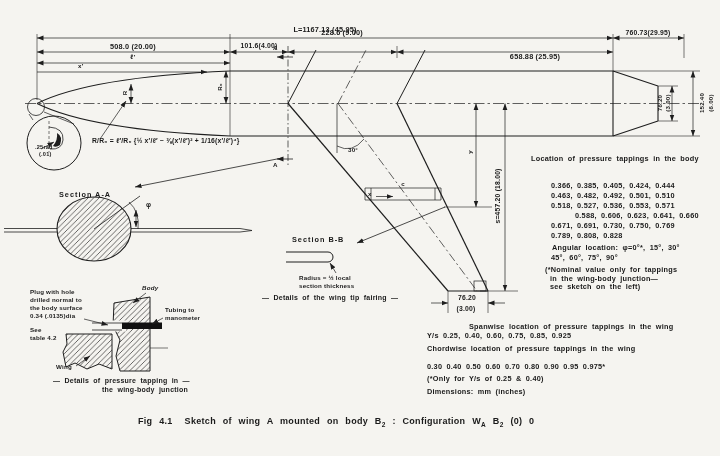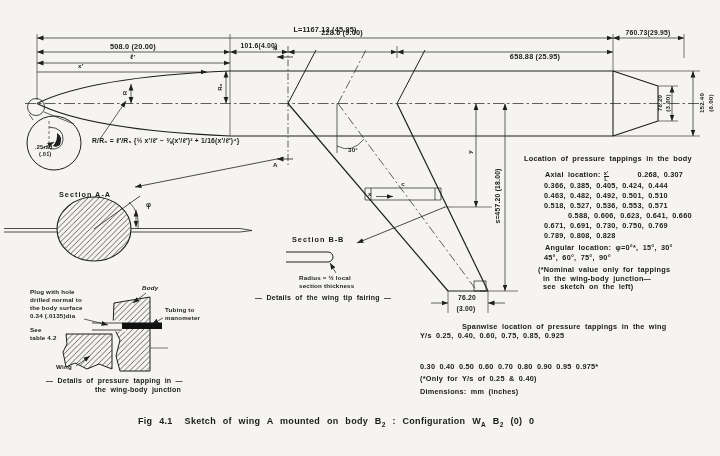--- a/index.html
+++ b/index.html
@@ -4,21 +4,21 @@
 <style>
   html,body{margin:0;padding:0;background:#e8e8e6;}
   #stage{position:relative;width:720px;height:456px;background:#f5f4f0;overflow:hidden;
          font-family:"Liberation Sans",sans-serif;color:#1a1a1a;}
   svg{position:absolute;left:0;top:0;}
   .t{position:absolute;font:700 7.3px "Liberation Sans",sans-serif;color:#1a1a1a;
      white-space:nowrap;letter-spacing:.2px;}
   .t6{font-size:6.2px;}
   .tc{transform:translateX(-50%);}
   .rot{transform:translate(-50%,-50%) rotate(-90deg);}
-  .note{word-spacing:2px;letter-spacing:.25px;}
+  .note{word-spacing:2px;letter-spacing:.25px;margin-left:7px;}
   .cap{font-size:9px;word-spacing:4px;letter-spacing:.3px;}
   .cap sub{font-size:6.5px;}
   .gap1{margin-left:26px;}
   .frac{display:inline-block;vertical-align:-4px;text-align:center;font-size:5.6px;
         line-height:5px;margin:0 3px;}
   .frac .fn{display:block;}
   .frac .fd{display:block;border-top:.8px solid #1a1a1a;}
   .vgap{margin-left:12px;}
 </style>
 </head>
@@ -199,37 +199,35 @@
 <div class="t t6" style="left:30px;top:326px;">See</div>
 <div class="t t6" style="left:30px;top:334px;">table 4.2</div>
 <div class="t t6" style="left:142px;top:284px;font-style:italic;">Body</div>
 <div class="t t6" style="left:165px;top:306px;">Tubing to</div>
 <div class="t t6" style="left:165px;top:314px;">manometer</div>
 <div class="t t6" style="left:56px;top:363px;">Wing</div>
 <div class="t note" style="left:46px;top:377px;font-size:7px;">— Details of pressure tapping in —</div>
 <div class="t note" style="left:95px;top:386px;font-size:7px;">the wing-body junction</div>
 
 <div class="t note" style="left:524px;top:154px;">Location of pressure tappings in the body</div>
-<div class="t note" style="left:545px;top:170px;">
-  <span>Axial location:</span><span class="frac"><span class="fn">x′</span><span class="fd">L</span></span><span class="gap1">0.268, 0.307</span>
-</div>
 <div class="t note" style="left:544px;top:181px;">0.366, 0.385, 0.405, 0.424, 0.444</div>
 <div class="t note" style="left:544px;top:191px;">0.463, 0.482, 0.492, 0.501, 0.510</div>
 <div class="t note" style="left:544px;top:201px;">0.518, 0.527, 0.536, 0.553, 0.571</div>
 <div class="t note" style="left:544px;top:211px;padding-left:24px;">0.588, 0.606, 0.623, 0.641, 0.660</div>
 <div class="t note" style="left:544px;top:221px;">0.671, 0.691, 0.730, 0.750, 0.769</div>
 <div class="t note" style="left:544px;top:231px;">0.789, 0.808, 0.828</div>
 <div class="t note" style="left:545px;top:243px;">Angular location: φ=0°*, 15°, 30°</div>
 <div class="t note" style="left:544px;top:253px;">45°, 60°, 75°, 90°</div>
 <div class="t note" style="left:538px;top:265px;">(*Nominal value only for tappings</div>
 <div class="t note" style="left:543px;top:274px;">in the wing-body junction—</div>
 <div class="t note" style="left:543px;top:282px;">see sketch on the left)</div>
 
 <div class="t note" style="left:420px;top:322px;padding-left:42px;">Spanwise location of pressure tappings in the wing</div>
 <div class="t note" style="left:420px;top:331px;">Y/s   0.25, 0.40, 0.60, 0.75, 0.85, 0.925</div>
+<div class="t note" style="left:420px;top:344px;">Chordwise location of pressure tappings in the wing</div>
 <div class="t note" style="left:420px;top:362px;">0.30  0.40  0.50  0.60  0.70  0.80  0.90  0.95  0.975*</div>
 <div class="t note" style="left:420px;top:374px;">(*Only for Y/s of 0.25 &amp; 0.40)</div>
 <div class="t note" style="left:420px;top:387px;">Dimensions: mm  (inches)</div>
 
 <div class="t cap" style="left:138px;top:416px;">
   <span>Fig 4.1</span><span class="vgap">Sketch of wing A mounted on body</span>
   <span><span>B</span><sub>2</sub></span>
   <span>: Configuration</span>
   <span><span>W</span><sub>A</sub></span>
   <span><span>B</span><sub>2</sub></span>

